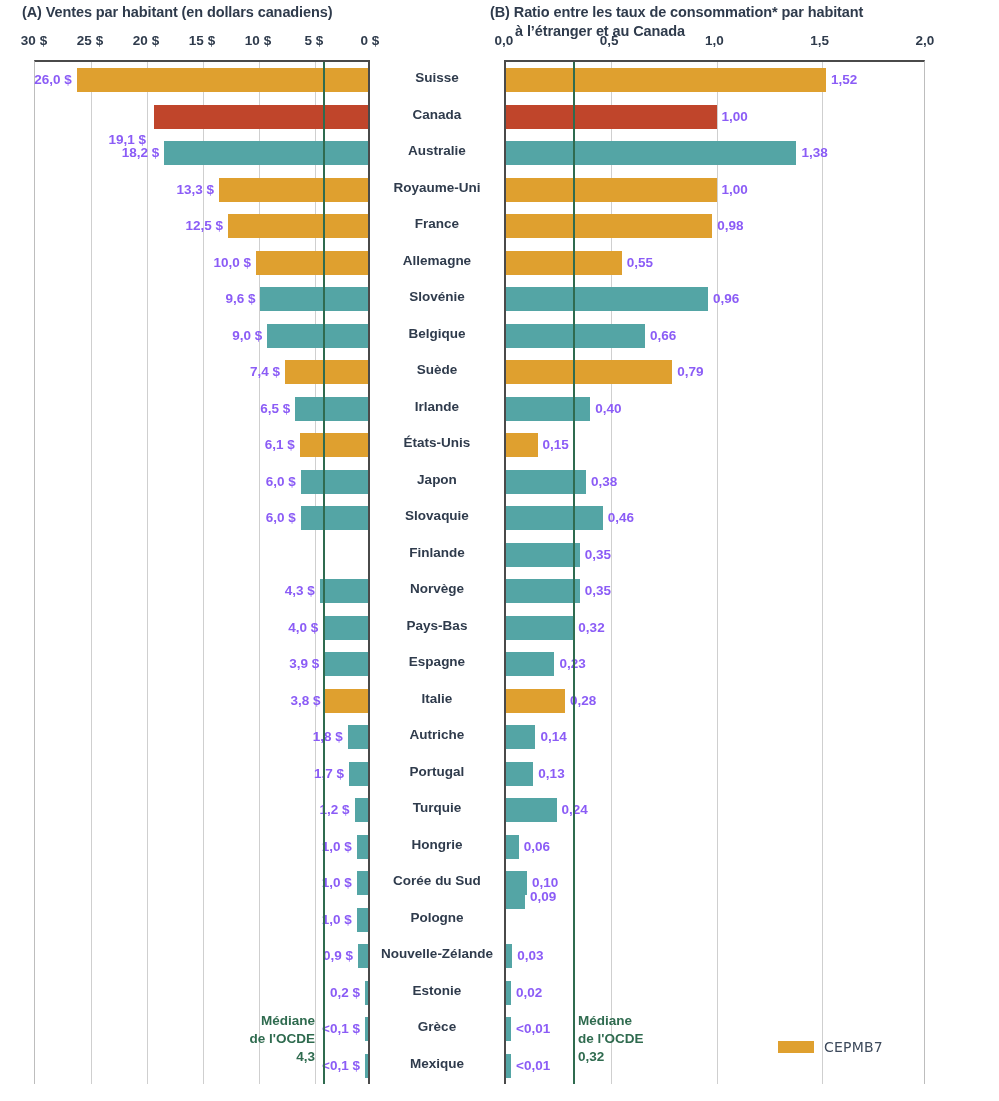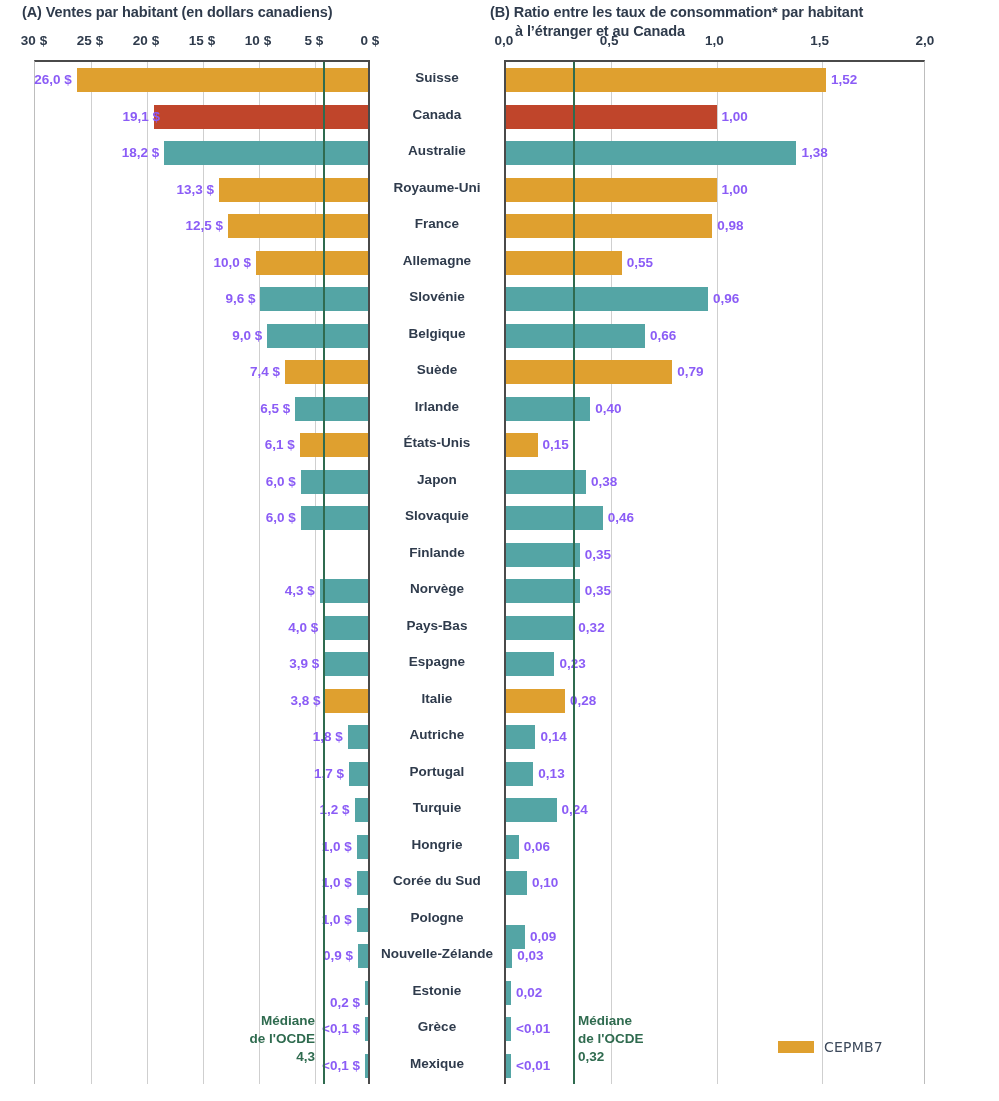--- a/index.html
+++ b/index.html
@@ -192,21 +192,21 @@
     <div class="gridline" style="left: 168px;"></div>
     <div class="gridline" style="left: 224px;"></div>
     <div class="gridline" style="left: 280px;"></div>
     <div class="medianline" style="left: 287.84px;"></div>
     <div class="row" style="top: 0px;">
       <div class="bar" style="width: 291.2px; background: rgb(223, 160, 47);"></div>
       <div class="val" style="right: 296.2px;">26,0 $</div>
     </div>
     <div class="row" style="top: 36.5px;">
       <div class="bar" style="width: 213.92px; background: rgb(192, 69, 43);"></div>
-      <div class="val" style="right: 208px;">19,1 $</div>
+      <div class="val" style="right: 222px; margin-top: 23px;">19,1 $</div>
     </div>
     <div class="row" style="top: 73px;">
       <div class="bar" style="width: 203.84px; background: rgb(84, 165, 165);"></div>
       <div class="val" style="right: 208.84px;">18,2 $</div>
     </div>
     <div class="row" style="top: 109.5px;">
       <div class="bar" style="width: 148.96px; background: rgb(223, 160, 47);"></div>
       <div class="val" style="right: 153.96px;">13,3 $</div>
     </div>
     <div class="row" style="top: 146px;">
@@ -284,21 +284,21 @@
     <div class="row" style="top: 839.5px;">
       <div class="bar" style="width: 11.2px; background: rgb(84, 165, 165);"></div>
       <div class="val" style="right: 16.2px;">1,0 $</div>
     </div>
     <div class="row" style="top: 876px;">
       <div class="bar" style="width: 10.08px; background: rgb(84, 165, 165);"></div>
       <div class="val" style="right: 15.08px;">0,9 $</div>
     </div>
     <div class="row" style="top: 912.5px;">
       <div class="bar" style="width: 3px; background: rgb(84, 165, 165);"></div>
-      <div class="val" style="right: 8px; margin-top: 10px;">0,2 $</div>
+      <div class="val" style="right: 8px;">0,2 $</div>
     </div>
     <div class="row" style="top: 949px;">
       <div class="bar" style="width: 3px; background: rgb(84, 165, 165);"></div>
       <div class="val" style="right: 8px;">&lt;0,1 $</div>
     </div>
     <div class="row" style="top: 985.5px;">
       <div class="bar" style="width: 3px; background: rgb(84, 165, 165);"></div>
       <div class="val" style="right: 8px;">&lt;0,1 $</div>
     </div>
   </div>
@@ -424,21 +424,21 @@
       <div class="val" style="left: 55.52px;">0,24</div>
     </div>
     <div class="row" style="top: 766.5px;">
       <div class="bar" style="width: 12.63px; background: rgb(84, 165, 165);"></div>
       <div class="val" style="left: 17.63px;">0,06</div>
     </div>
     <div class="row" style="top: 803px;">
       <div class="bar" style="width: 21.05px; background: rgb(84, 165, 165);"></div>
       <div class="val" style="left: 26.05px;">0,10</div>
     </div>
-    <div class="row" style="top: 857px;">
+    <div class="row" style="top: 817px;">
       <div class="bar" style="width: 18.945px; background: rgb(84, 165, 165);"></div>
       <div class="val" style="left: 23.945px;">0,09</div>
     </div>
     <div class="row" style="top: 876px;">
       <div class="bar" style="width: 6.315px; background: rgb(84, 165, 165);"></div>
       <div class="val" style="left: 11.315px;">0,03</div>
     </div>
     <div class="row" style="top: 912.5px;">
       <div class="bar" style="width: 5px; background: rgb(84, 165, 165);"></div>
       <div class="val" style="left: 10px;">0,02</div>

